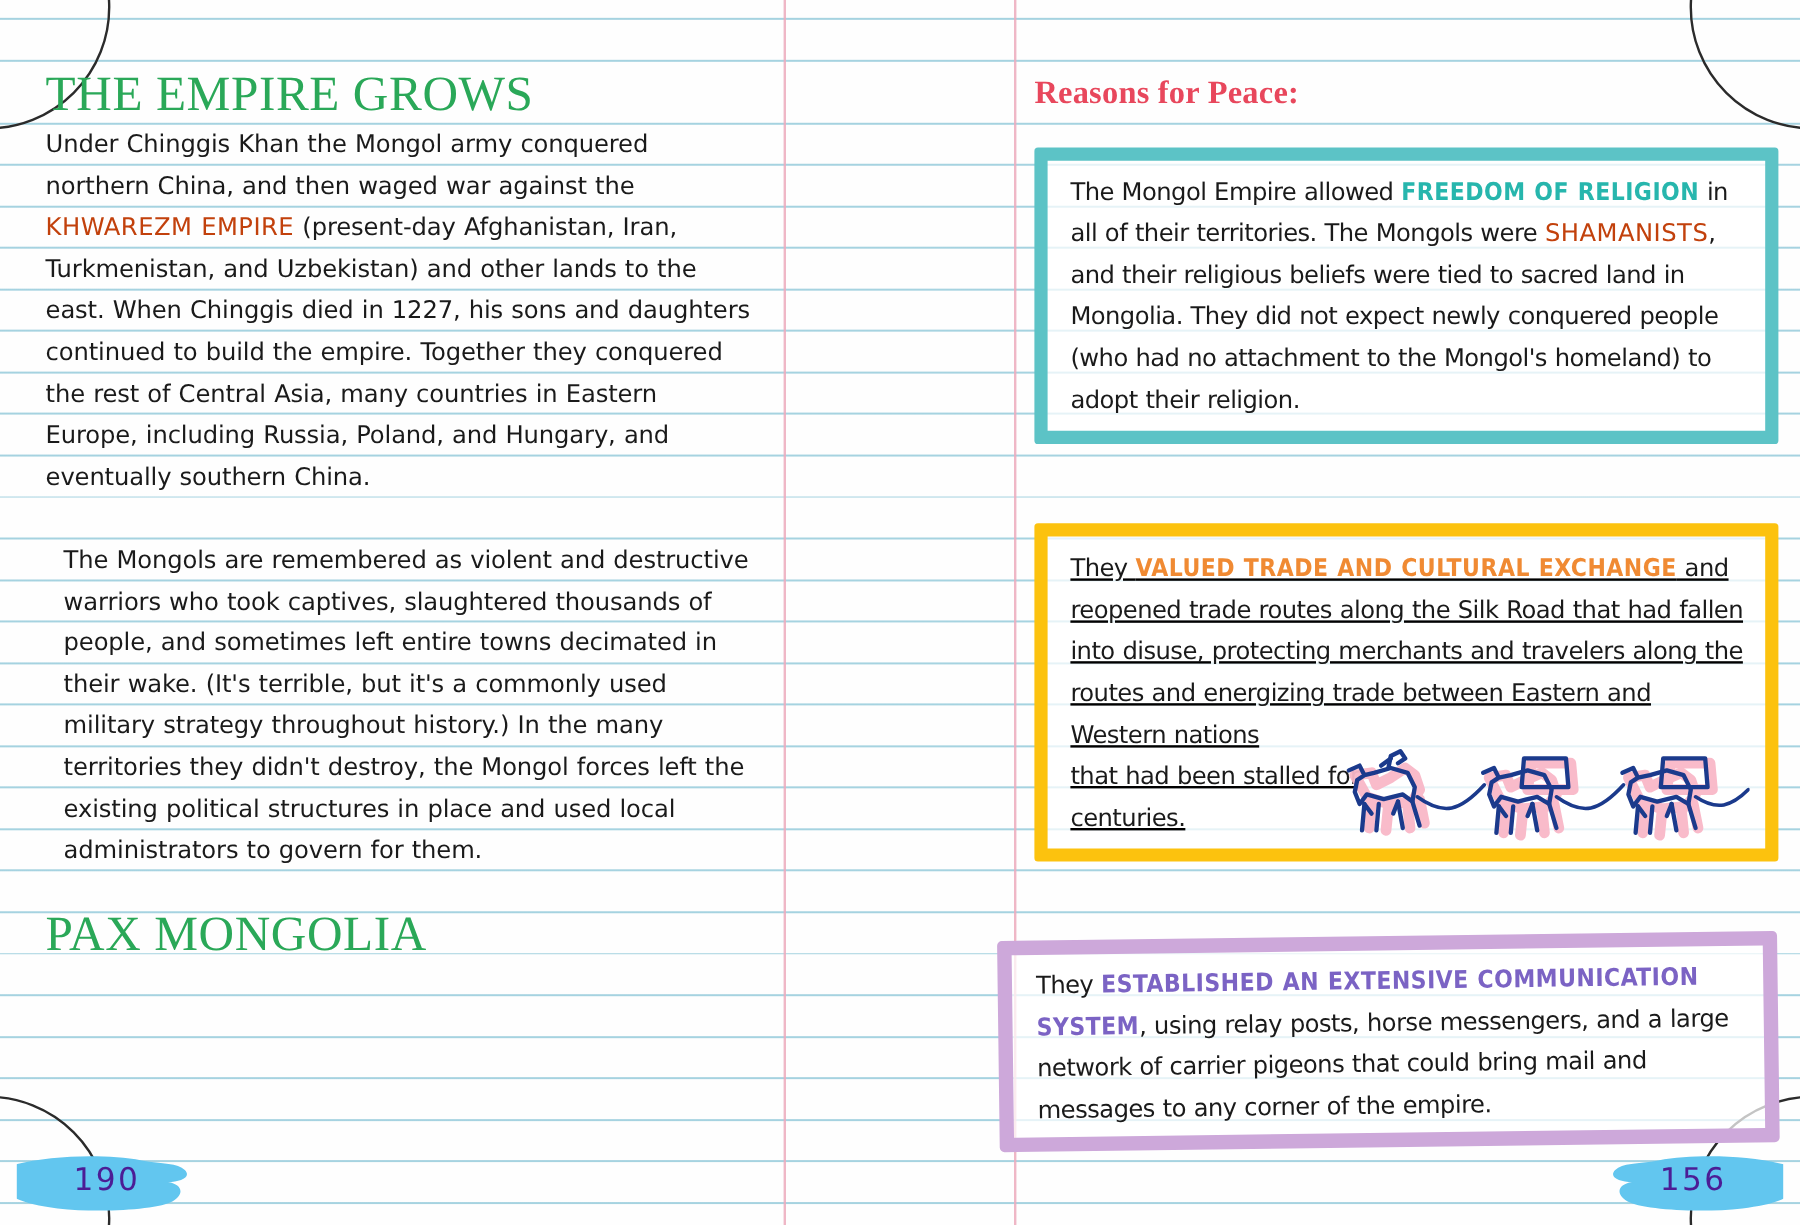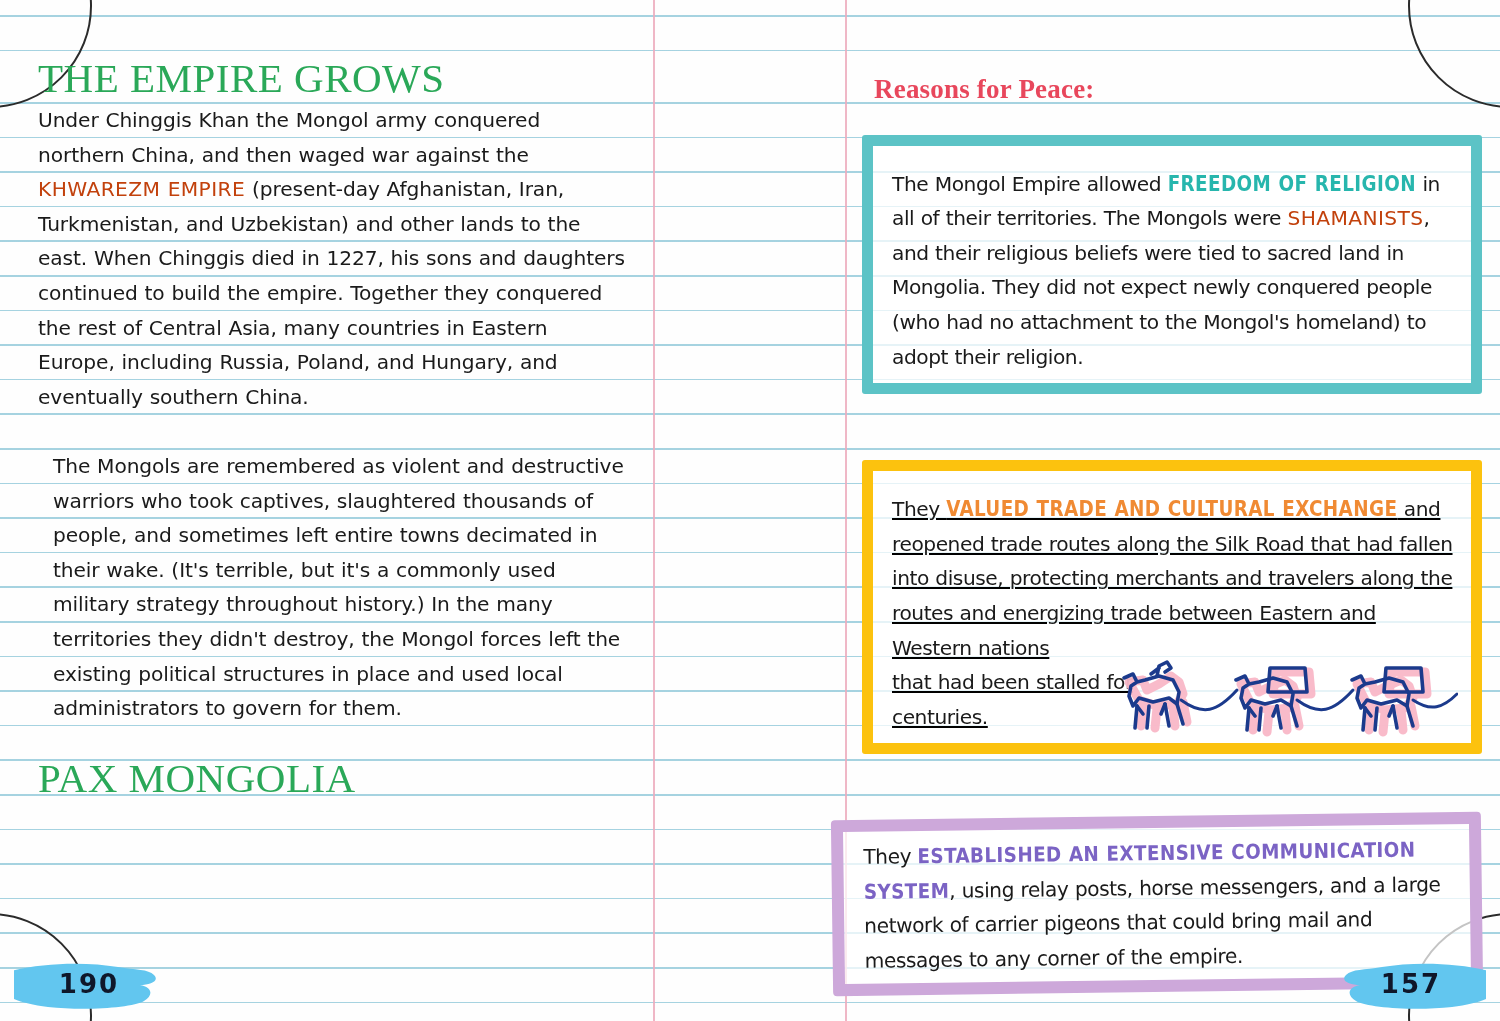--- a/index.html
+++ b/index.html
@@ -67,21 +67,21 @@
     line-height:44px;
     margin:0 0 3px 0;
     white-space:nowrap;
   }
   .h-sub{
     font-family:"Liberation Serif", serif;
     font-weight:700;
     font-size:27px;
     color:#e8475c;
     line-height:34.6px;
-    margin:12px;
+    margin:0;
     letter-spacing:0.2px;
   }
   .body-text{
     font-family:"DejaVu Sans", sans-serif;
     font-size:20.2px;
     line-height:34.6px;
     color:#1a1a1a;
     letter-spacing:-0.1px;
     margin:0;
     word-spacing:0.5px;
@@ -105,21 +105,21 @@
 
   
   .callout{
     position:relative;
     background:transparent;
     box-sizing:border-box;
   }
   .callout .inner{
     position:relative;
     z-index:2;
-    padding:32px 26px 20px 30px;
+    padding:20px 26px 20px 30px;
   }
   .callout .frame{
     position:absolute;inset:0;z-index:1;
     border-style:solid;
     border-radius:4px;
     background:rgba(255,255,255,0.72);
     box-sizing:border-box;
   }
   .callout .frame::after{
     content:"";position:absolute;inset:-3px;border-radius:7px;
@@ -169,23 +169,23 @@
     position:absolute;bottom:8px;
     width:150px;height:54px;
   }
   #pagenum-left{left:14px;}
   #pagenum-right{right:14px;}
   .pagenum .swash{position:absolute;inset:0;}
   .pagenum .num{
     position:absolute;inset:0;
     display:flex;align-items:center;justify-content:center;
     font-family:"DejaVu Sans", sans-serif;
-    font-weight:700;
+    font-weight:400;
     font-size:26px;
-    color:#0f172a;
+    color:#4c1d95;
     letter-spacing:2px;
     padding-bottom:4px;
   }
 </style>
 </head>
 <body>
 
 <div id="page">
 
   <div id="rules"></div>
@@ -281,16 +281,16 @@
     <svg class="swash" viewBox="0 0 150 54" preserveAspectRatio="none">
       <path d="M-10 14 C20 4 70 2 104 8 C122 11 134 10 140 16 C146 22 136 26 126 26 C138 28 140 36 130 42 C118 49 70 52 34 48 C10 45 -6 40 -10 32 Z" fill="#62c6ef"></path>
     </svg>
     <div class="num">190</div>
   </div>
 
   <div class="pagenum" id="pagenum-right">
     <svg class="swash" viewBox="0 0 150 54" preserveAspectRatio="none">
       <path d="M160 14 C130 4 80 2 46 8 C28 11 16 10 10 16 C4 22 14 26 24 26 C12 28 10 36 20 42 C32 49 80 52 116 48 C140 45 156 40 160 32 Z" fill="#62c6ef"></path>
     </svg>
-    <div class="num">157</div>
+    <div class="num">156</div>
   </div>
 
 </div>
 
 </body></html>

